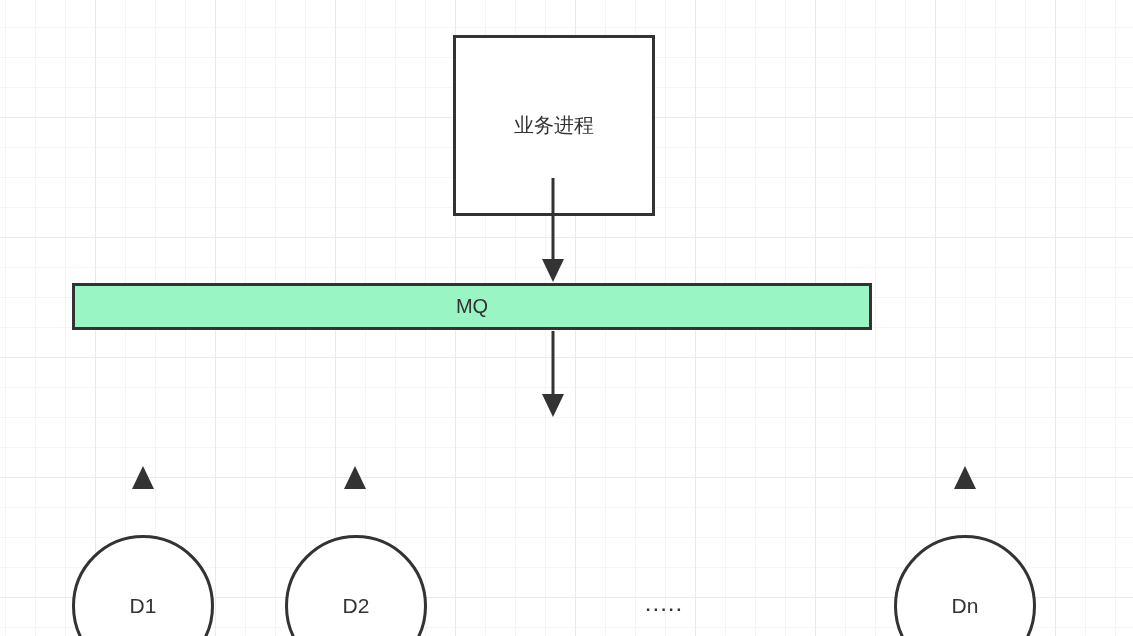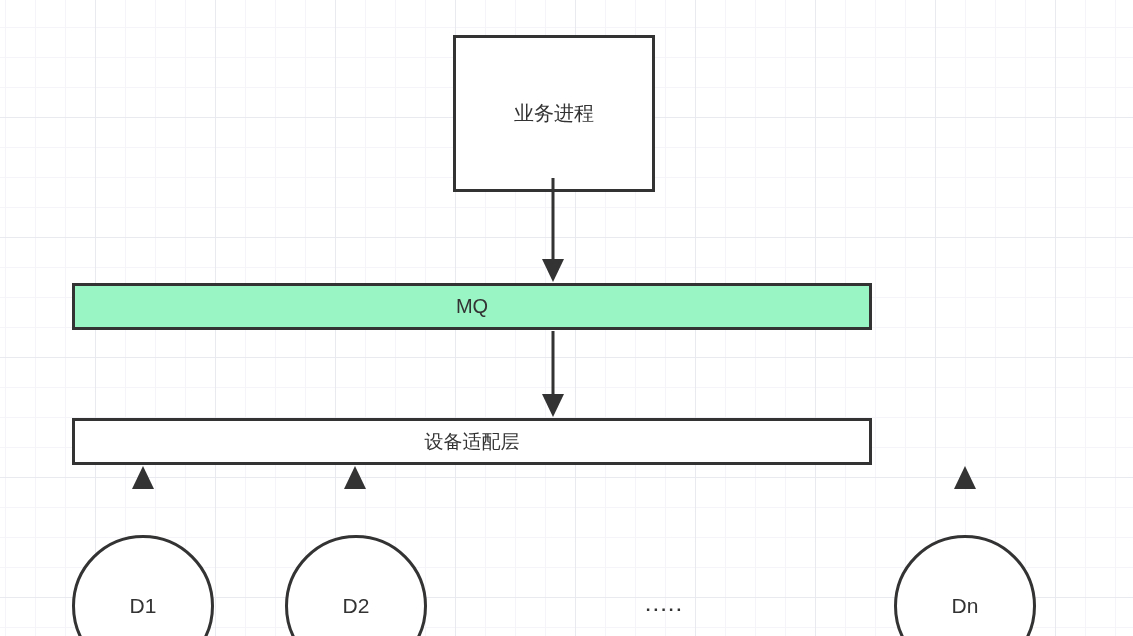--- a/index.html
+++ b/index.html
@@ -36,21 +36,21 @@
     border: 3px solid #333333;
     background: #ffffff;
     display: flex;
     align-items: center;
     justify-content: center;
   }
   .box-top {
     left: 453px;
     top: 35px;
     width: 202px;
-    height: 157px;
+    height: 181px;
     font-size: 20px;
   }
   .bar {
     left: 72px;
     width: 800px;
     height: 47px;
     font-size: 20px;
   }
   .bar-mq {
     top: 283px;
@@ -135,23 +135,20 @@
 
   <div class="node bar bar-mq">
     <span>MQ</span>
   </div>
 
   <div class="arrow down arrow-2">
     <div class="line"></div>
     <div class="head"></div>
   </div>
 
-  <div class="node bar bar-adapter">
-    <span>设备适配层</span>
-  </div>
 
   <div class="arrow up arrow-up arrow-d1">
     <div class="head"></div>
     <div class="line"></div>
   </div>
   <div class="arrow up arrow-up arrow-d2">
     <div class="head"></div>
     <div class="line"></div>
   </div>
   <div class="arrow up arrow-up arrow-dn">

